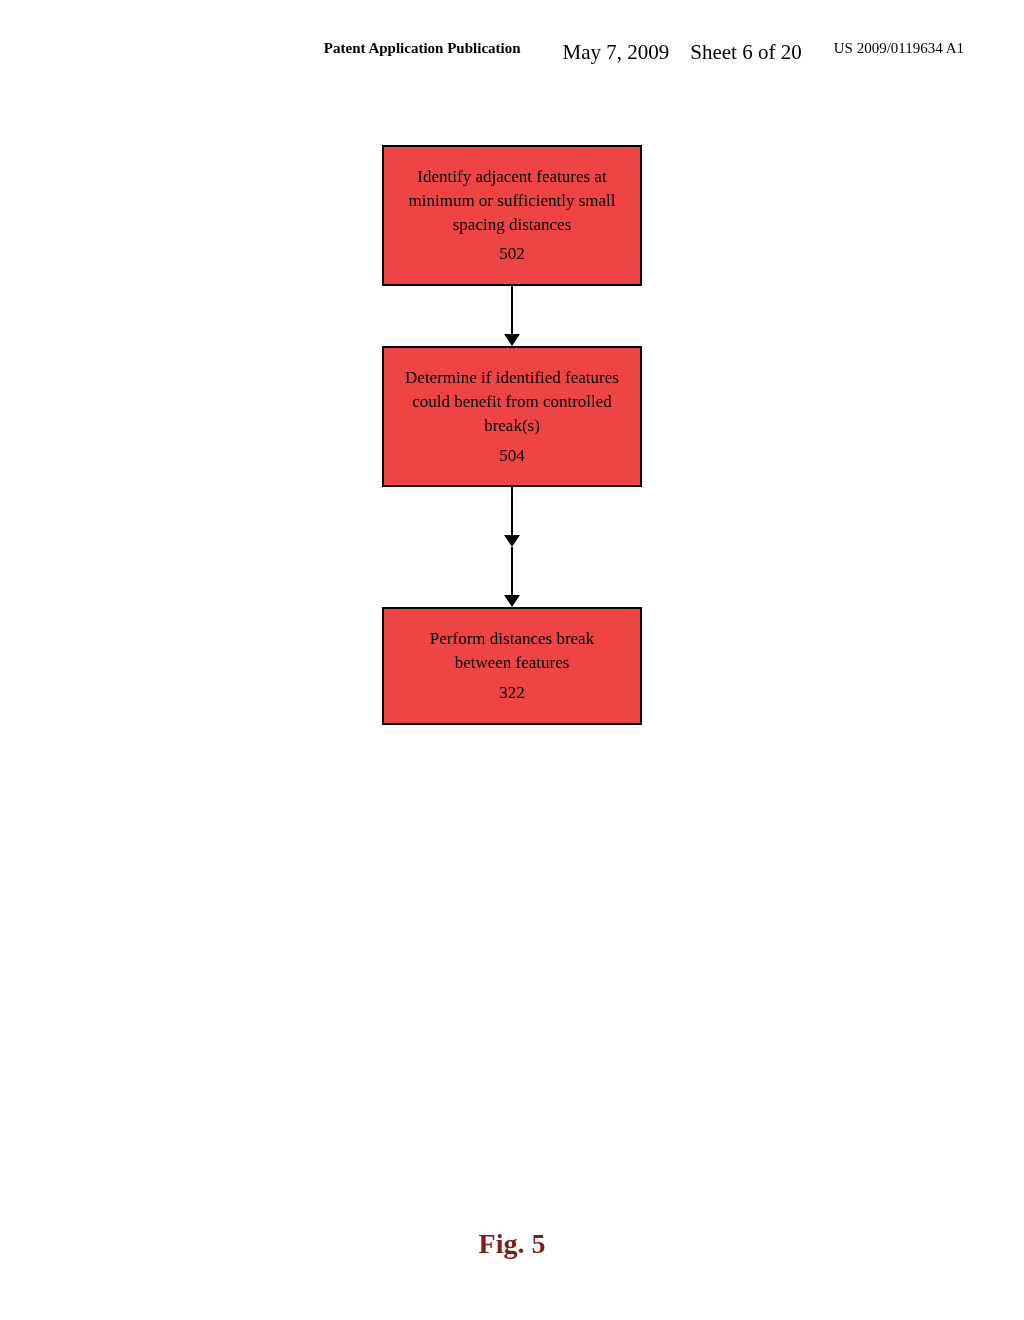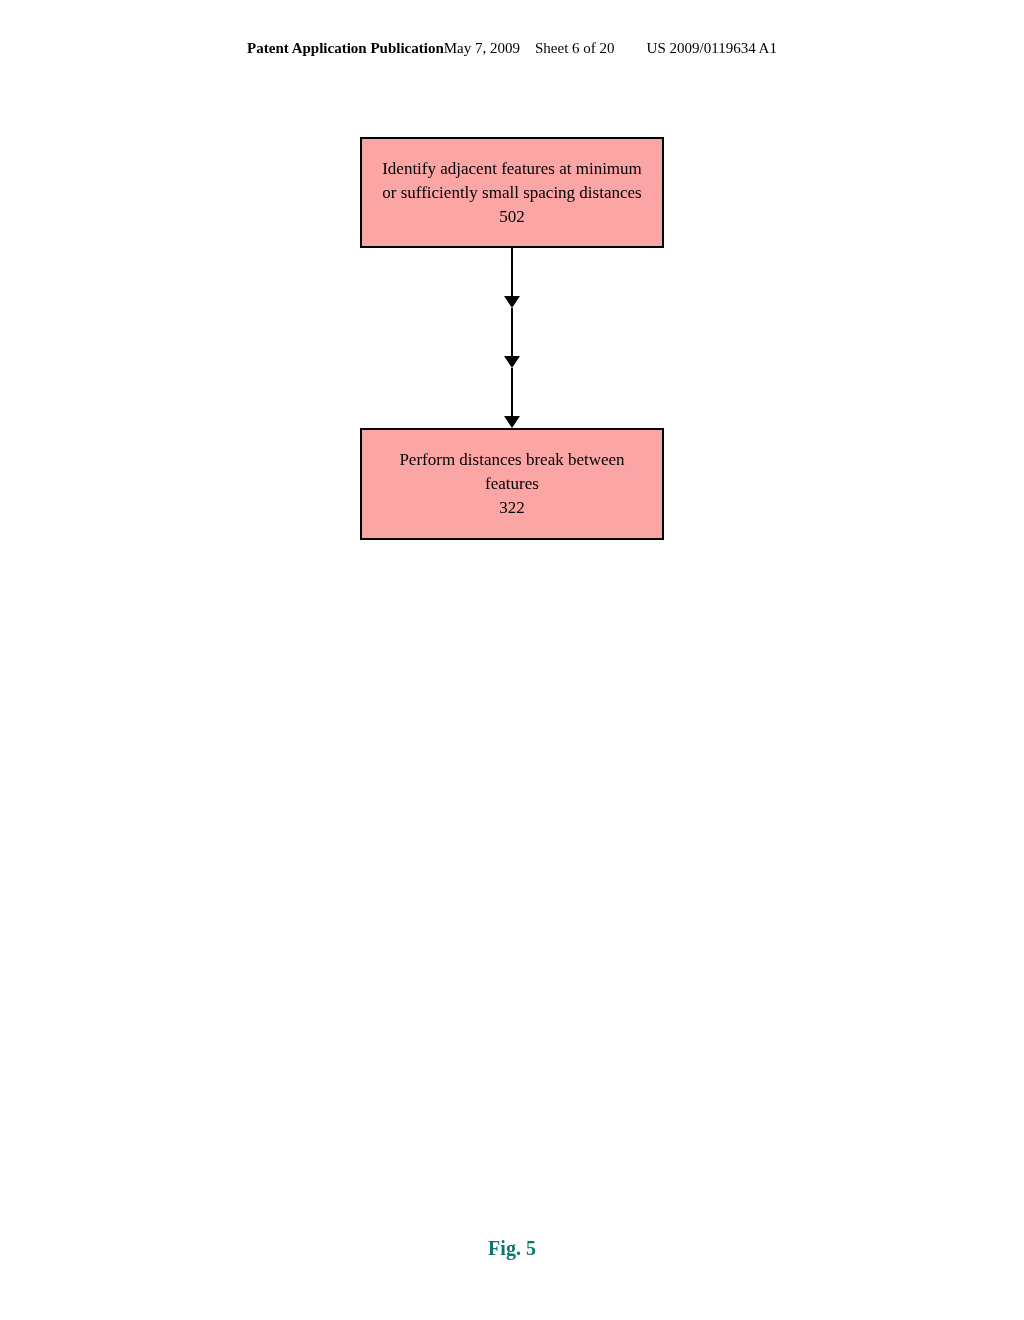--- a/index.html
+++ b/index.html
@@ -12,36 +12,37 @@
       width: 1024px;
       height: 1320px;
       background: #ffffff;
       font-family: 'Times New Roman', Times, serif;
       position: relative;
       overflow: hidden;
     }
 
     .page-header {
       display: flex;
-      justify-content: center;
+      justify-content: flex-end;
       align-items: flex-start;
       padding: 40px 60px 0 60px;
       border-bottom: none;
     }
 
     .header-left {
       font-size: 15px;
       font-weight: bold;
       color: #000;
     }
 
     .header-center {
-      font-size: 15px;
+      font-size: 21px;
       color: #000;
       text-align: center;
+      margin-left: 42px;
     }
 
     .header-right {
       font-size: 15px;
       color: #000;
       margin-left: 32px;
     }
 
     .diagram-container {
       display: flex;
@@ -51,34 +52,34 @@
     }
 
     .flowchart {
       display: flex;
       flex-direction: column;
       align-items: center;
       gap: 0;
     }
 
     .flow-box {
-      width: 304px;
+      width: 260px;
       border: 2px solid #000;
       padding: 18px 20px;
       text-align: center;
-      background: #fca5a5;
+      background: #ef4444;
       font-size: 17px;
       line-height: 1.4;
       color: #000;
       position: relative;
     }
 
     .flow-box .box-number {
       display: block;
-      margin-top: 0;
+      margin-top: 6px;
       font-size: 17px;
     }
 
     .arrow-connector {
       display: flex;
       flex-direction: column;
       align-items: center;
       height: 60px;
       position: relative;
     }
@@ -95,23 +96,23 @@
       border-left: 8px solid transparent;
       border-right: 8px solid transparent;
       border-top: 12px solid #000;
     }
 
     .fig-label {
       position: absolute;
       bottom: 60px;
       left: 50%;
       transform: translateX(-50%);
-      font-size: 20px;
+      font-size: 28px;
       font-weight: bold;
-      color: #0f766e;
+      color: #7f1d1d;
       font-family: 'Times New Roman', Times, serif;
     }
   </style>
 </head>
 <body>
 
 <div class="page-header">
   <div class="header-left">Patent Application Publication</div>
   <div class="header-center">
     <span>May 7, 2009</span>
@@ -127,20 +128,24 @@
     <div class="flow-box">
       <span>Identify adjacent features at minimum or sufficiently small spacing distances</span>
       <span class="box-number">502</span>
     </div>
 
     <div class="arrow-connector">
       <div class="arrow-line"></div>
       <div class="arrow-head"></div>
     </div>
 
+    <div class="flow-box">
+      <span>Determine if identified features could benefit from controlled break(s)</span>
+      <span class="box-number">504</span>
+    </div>
 
     <div class="arrow-connector">
       <div class="arrow-line"></div>
       <div class="arrow-head"></div>
     </div>
 
 
     <div class="arrow-connector">
       <div class="arrow-line"></div>
       <div class="arrow-head"></div>

